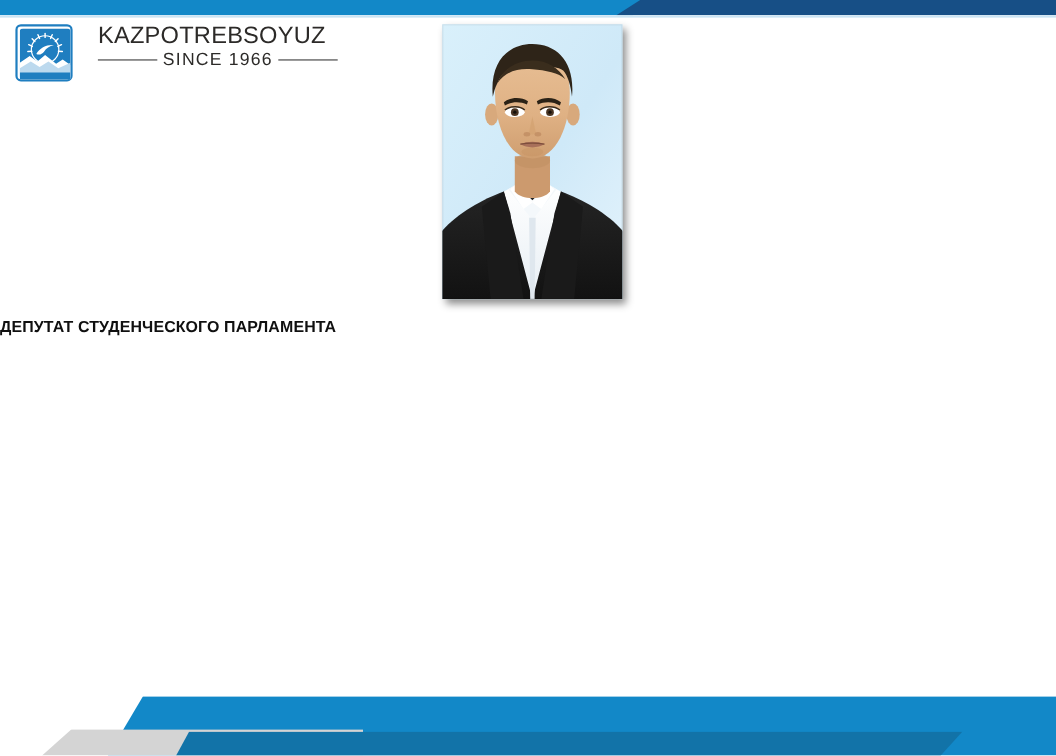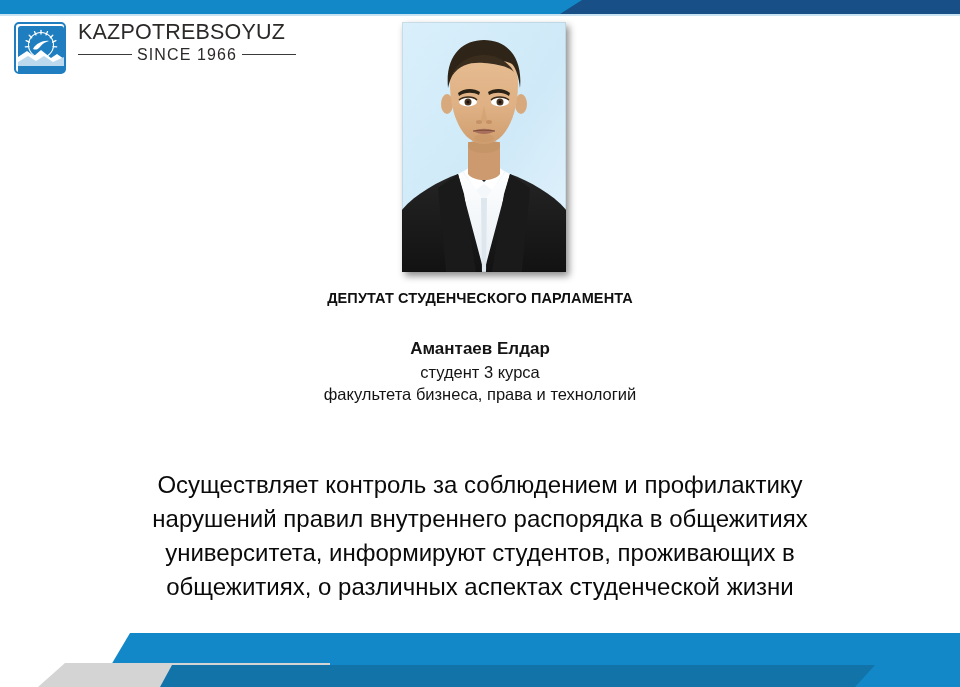--- a/index.html
+++ b/index.html
@@ -66,21 +66,21 @@
     height: 52px;
     border: 2px solid #1f7ec0;
     border-radius: 5px;
     background: #ffffff;
     padding: 2px;
     box-sizing: border-box;
     flex: none;
   }
   .logo-mark svg { display: block; }
   .logo-text {
-    margin-left: 12px;
+    margin-left: 23px;
     line-height: 1;
   }
   .logo-line1 {
     font-size: 21.5px;
     letter-spacing: 0.2px;
     color: #2c2a28;
     font-weight: 400;
     white-space: nowrap;
   }
   .logo-line2 {
@@ -122,21 +122,20 @@
     background: #d7eefb;
   }
   .photo svg { display: block; }
 
   
   .role-title {
     position: absolute;
     left: 0;
     top: 290px;
     width: 960px;
-    text-align: center;
     font-size: 14.5px;
     font-weight: bold;
     color: #101010;
     letter-spacing: 0.1px;
   }
   .person-block {
     position: absolute;
     left: 0;
     top: 338px;
     width: 960px;
@@ -313,27 +312,21 @@
       <path d="M71 109 C77 108, 87 108, 93 109" stroke="#7d4e3c" stroke-width="1" fill="none"></path>
 
       <ellipse cx="82" cy="116" rx="10" ry="4" fill="#c2905f" opacity="0.35"></ellipse>
 
       <rect x="0" y="0" width="164" height="250" fill="none" stroke="rgba(0,0,0,0.08)" stroke-width="2"></rect>
     </svg>
   </div>
 
   <div class="role-title">ДЕПУТАТ СТУДЕНЧЕСКОГО ПАРЛАМЕНТА</div>
 
-  <div class="person-block">
-    <div class="person-name">Амантаев Елдар</div>
-    <div class="person-line">студент 3 курса</div>
-    <div class="person-line">факультета бизнеса, права и технологий</div>
-  </div>
-
-  <div class="description">Осуществляет контроль за соблюдением и профилактику нарушений правил внутреннего  распорядка в общежитиях университета, информируют студентов,  проживающих в общежитиях, о различных аспектах студенческой жизни</div>
+
 
   <div class="bottom-deco">
     <div class="deco-blue-main"></div>
     <div class="deco-gray"></div>
     <div class="deco-blue-dark"></div>
   </div>
 
 </div>
 
 </body></html>

